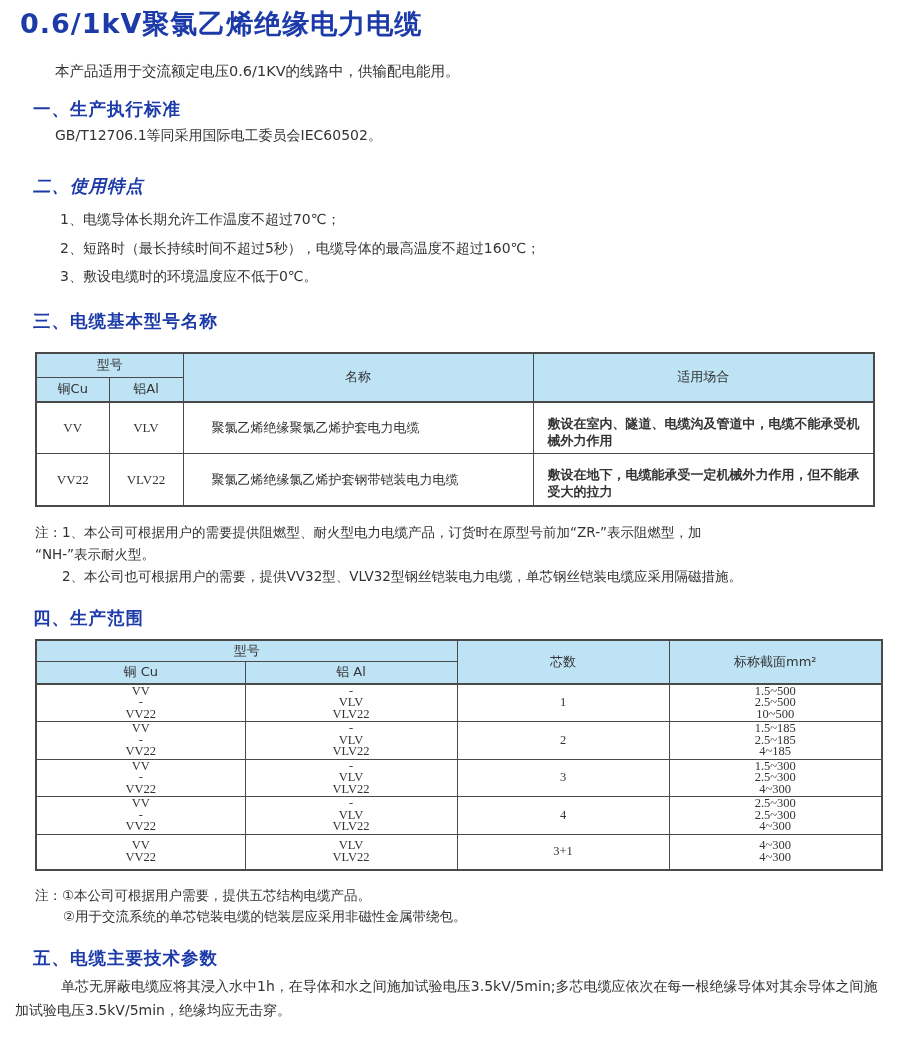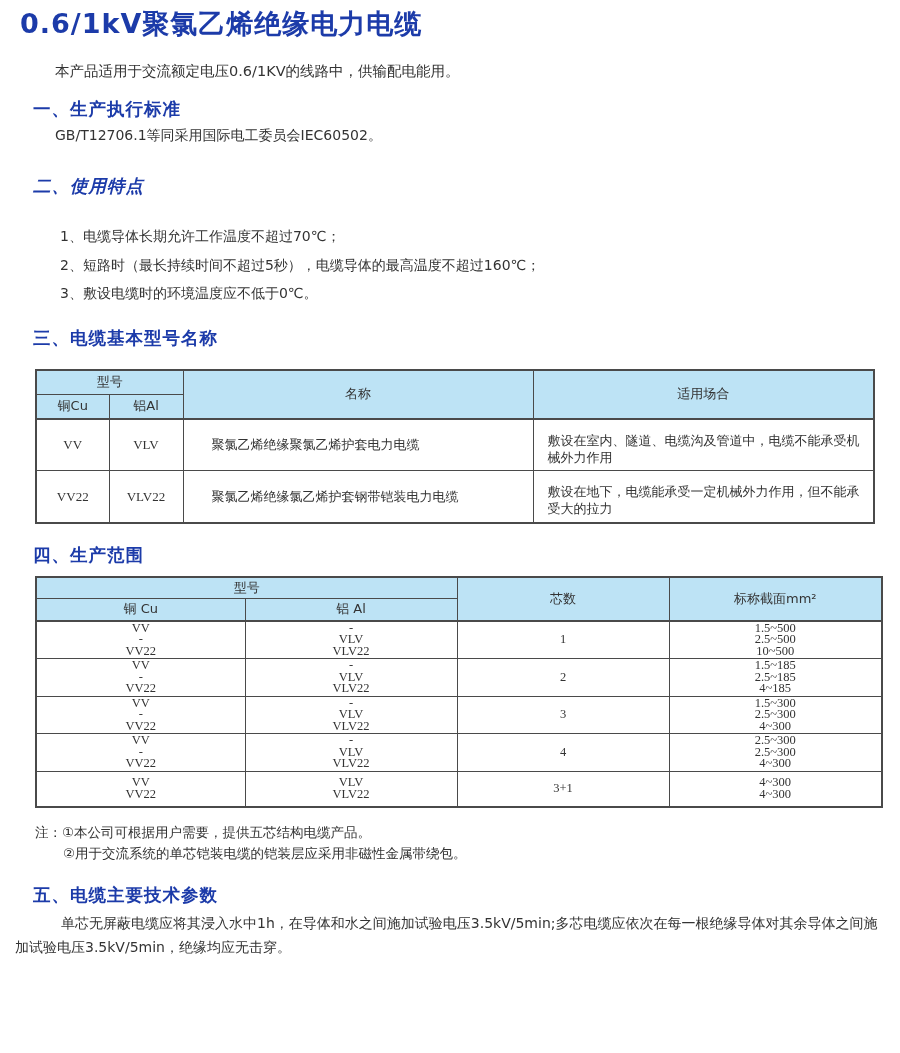--- a/index.html
+++ b/index.html
@@ -20,41 +20,41 @@
     font-weight:bold; color:var(--accent); letter-spacing:1px;
   }
   .intro{ margin:22px 0 0 55px; font-size:14.5px; line-height:18px; }
   .sec-heading{
     font-size:17.5px; line-height:22px; font-weight:bold;
     color:var(--accent); padding-left:33px; letter-spacing:1px;
   }
   #h-sec1{margin-top:18px;}
   .sec1-body{ margin:6px 0 0 55px; font-size:14px; line-height:18px; }
   #h-sec2{margin-top:31px;font-style:italic;}
-  .sec2-items{ margin:25px 0 0 60px; }
+  .sec2-items{ margin:8px 0 0 60px; }
   .sec2-items .item{ font-size:14px; line-height:28.5px; }
   #h-sec3{margin-top:19px;}
 
   table{
     border-collapse:collapse; table-layout:fixed;
     margin-left:35px; width:838px;
     border:2px solid var(--border);
     text-align:center;
   }
   th,td{ border:1px solid var(--border); vertical-align:middle; }
   thead{ border-bottom:2px solid var(--border); }
   th{ background:var(--table-head); font-weight:normal; font-size:13px; }
 
   #table3{ margin-top:20px; }
   #table3 .hr1{height:25px;} #table3 .hr2{height:24px;}
   #table3 tbody tr{height:52px;}
   #table3 td{ font-size:13px; line-height:17px; }
   .latin{ font-family:"Liberation Serif","DejaVu Serif",serif; font-size:14px; }
   #table3 td.c-name{ text-align:left; padding-left:28px; }
-  #table3 td.c-app{ text-align:left; padding:12px 10px 4px 14px; }
+  #table3 td.c-app{ text-align:left; padding:12px 10px 4px 14px;font-weight:bold; }
 
   .notes{ margin:14px 0 0 35px; font-size:13.5px; }
   .notes .note-line{ line-height:22px; }
   .notes .indent27{ margin-left:27px; }
   #sec4-notes .note-line{ line-height:21px; }
   #sec4-notes .indent28{ margin-left:28px; }
 
   #h-sec4{margin-top:20px;}
   #table4{ margin-top:10px; }
   #table4 .hr1{height:22px;} #table4 .hr2{height:22px;}
@@ -119,20 +119,25 @@
         </tr>
         <tr>
           <td class="latin">VV22</td>
           <td class="latin">VLV22</td>
           <td class="c-name">聚氯乙烯绝缘氯乙烯护套钢带铠装电力电缆</td>
           <td class="c-app">敷设在地下，电缆能承受一定机械外力作用，但不能承受大的拉力</td>
         </tr>
       </tbody>
   </table>
 
+  <div class="notes" id="sec3-notes">
+      <div class="item note-line">注：1、本公司可根据用户的需要提供阻燃型、耐火型电力电缆产品，订货时在原型号前加“ZR-”表示阻燃型，加</div>
+      <div class="item note-line">“NH-”表示耐火型。</div>
+      <div class="item note-line indent27">2、本公司也可根据用户的需要，提供VV32型、VLV32型钢丝铠装电力电缆，单芯钢丝铠装电缆应采用隔磁措施。</div>
+    </div>
 
   <h2 class="sec-heading" id="h-sec4">四、生产范围</h2>
 
   <table id="table4">
     <colgroup>
         <col style="width:209px">
         <col style="width:212px">
         <col style="width:212px">
         <col style="width:213px">
       </colgroup>

